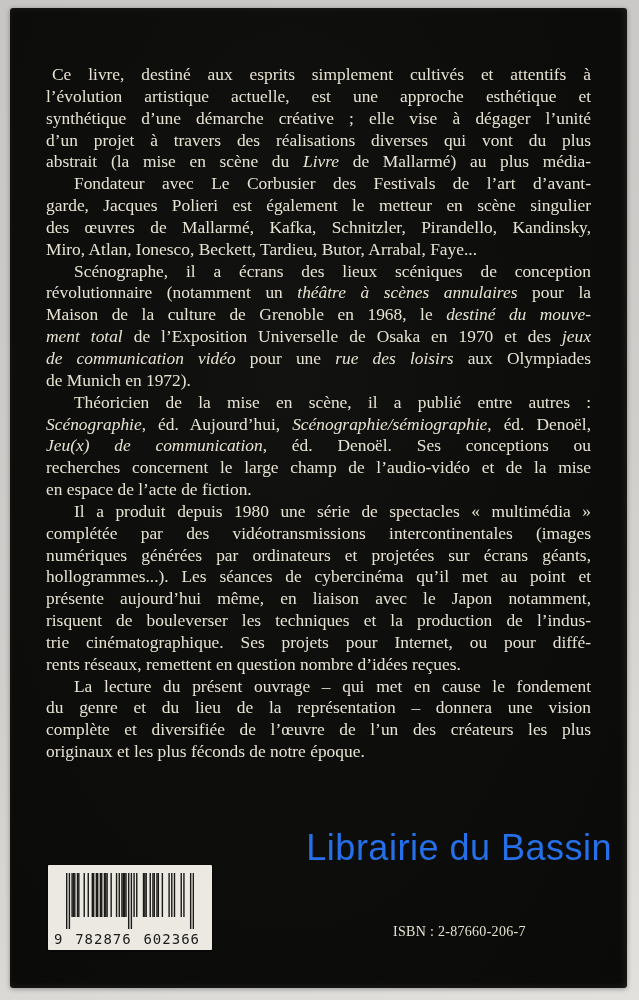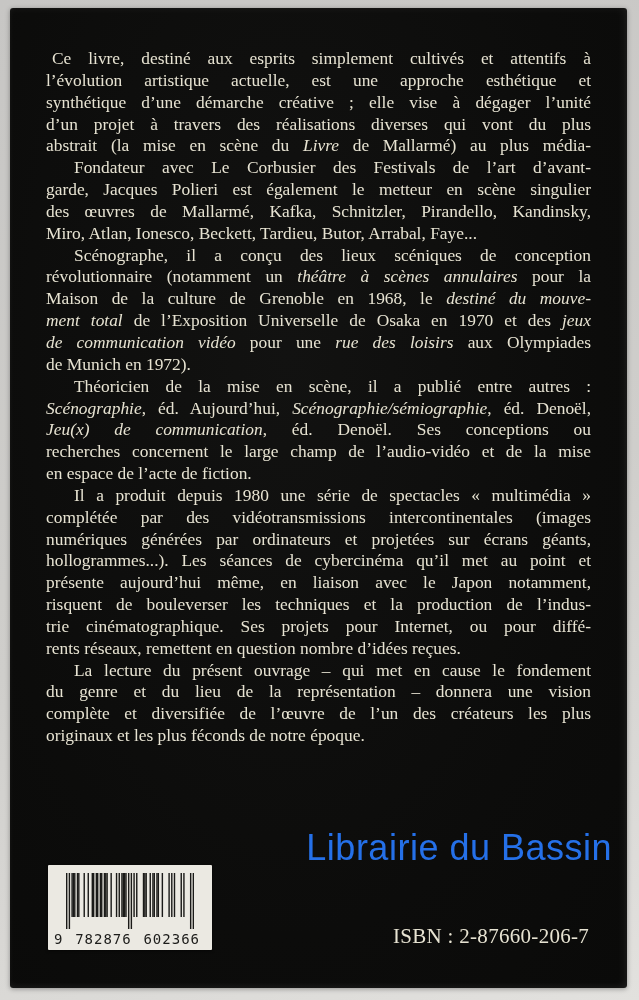--- a/index.html
+++ b/index.html
@@ -10,21 +10,21 @@
   }
   .book{
     position:absolute;left:10px;top:8px;width:617px;height:980px;
     background:radial-gradient(ellipse at 45% 35%, #121211 0%, #0c0c0b 65%, #0a0a09 100%);
     border-radius:3px;
     box-shadow:0 1px 5px rgba(0,0,0,0.35),
                inset -3px 0 9px rgba(255,255,255,0.06),
                inset 0 -2px 7px rgba(255,255,255,0.04);
   }
   .text-block{
-    position:absolute;left:36px;top:40px;width:545px;
+    position:absolute;left:36px;top:56px;width:545px;
     font-size:17.4px;line-height:21.85px;
     color:#e7e3d2;
   }
   .line{
     height:21.85px;overflow:hidden;
     text-align:justify;text-align-last:justify;
     white-space:normal;
   }
   .line::after{content:"";display:inline-block;width:100%;height:0;}
   .line.last{text-align-last:left;}
@@ -44,39 +44,39 @@
   }
   .barcode-label svg{position:absolute;left:18px;top:8px;}
   .barcode-digits{
     position:absolute;left:6px;right:12px;bottom:3px;
     display:flex;justify-content:space-between;
     font-family:"DejaVu Sans Mono", monospace;
     font-size:14px;color:#1c1c1a;letter-spacing:1px;
   }
   .isbn{
     position:absolute;left:383px;top:916px;
-    font-size:21px;color:#e7e3d2;letter-spacing:0.3px;
+    font-size:14px;color:#e7e3d2;letter-spacing:0.3px;
   }
 </style>
 </head>
 <body>
 
 <div class="book">
 
   <div class="text-block" style="color: rgb(231, 227, 210);">
       <div class="line" style="text-indent: 6px;"><span>Ce livre, destiné aux esprits simplement cultivés et attentifs à</span></div>
       <div class="line"><span>l’évolution artistique actuelle, est une approche esthétique et</span></div>
       <div class="line"><span>synthétique d’une démarche créative ; elle vise à dégager l’unité</span></div>
       <div class="line"><span>d’un projet à travers des réalisations diverses qui vont du plus</span></div>
       <div class="line"><span>abstrait (la mise en scène du </span><span class="it">Livre</span><span> de Mallarmé) au plus média-</span></div>
       <div class="line" style="text-indent: 28px;"><span>Fondateur avec Le Corbusier des Festivals de l’art d’avant-</span></div>
       <div class="line"><span>garde, Jacques Polieri est également le metteur en scène singulier</span></div>
       <div class="line"><span>des œuvres de Mallarmé, Kafka, Schnitzler, Pirandello, Kandinsky,</span></div>
       <div class="line last"><span>Miro, Atlan, Ionesco, Beckett, Tardieu, Butor, Arrabal, Faye...</span></div>
-      <div class="line" style="text-indent: 28px;"><span>Scénographe, il a conçu des lieux scéniques de conception</span></div>
+      <div class="line" style="text-indent: 28px;"><span>Scénographe, il a écrans des lieux scéniques de conception</span></div>
       <div class="line"><span>révolutionnaire (notamment un </span><span class="it">théâtre à scènes annulaires</span><span> pour la</span></div>
       <div class="line"><span>Maison de la culture de Grenoble en 1968, le </span><span class="it">destiné du mouve-</span></div>
       <div class="line"><span class="it">ment total</span><span> de l’Exposition Universelle de Osaka en 1970 et des </span><span class="it">jeux</span></div>
       <div class="line"><span class="it">de communication vidéo</span><span> pour une </span><span class="it">rue des loisirs</span><span> aux Olympiades</span></div>
       <div class="line last"><span>de Munich en 1972).</span></div>
       <div class="line" style="text-indent: 28px;"><span>Théoricien de la mise en scène, il a publié entre autres :</span></div>
       <div class="line"><span class="it">Scénographie</span><span>, éd. Aujourd’hui, </span><span class="it">Scénographie/sémiographie</span><span>, éd. Denoël,</span></div>
       <div class="line"><span class="it">Jeu(x) de communication</span><span>, éd. Denoël. Ses conceptions ou</span></div>
       <div class="line"><span>recherches concernent le large champ de l’audio-vidéo et de la mise</span></div>
       <div class="line last"><span>en espace de l’acte de fiction.</span></div>

